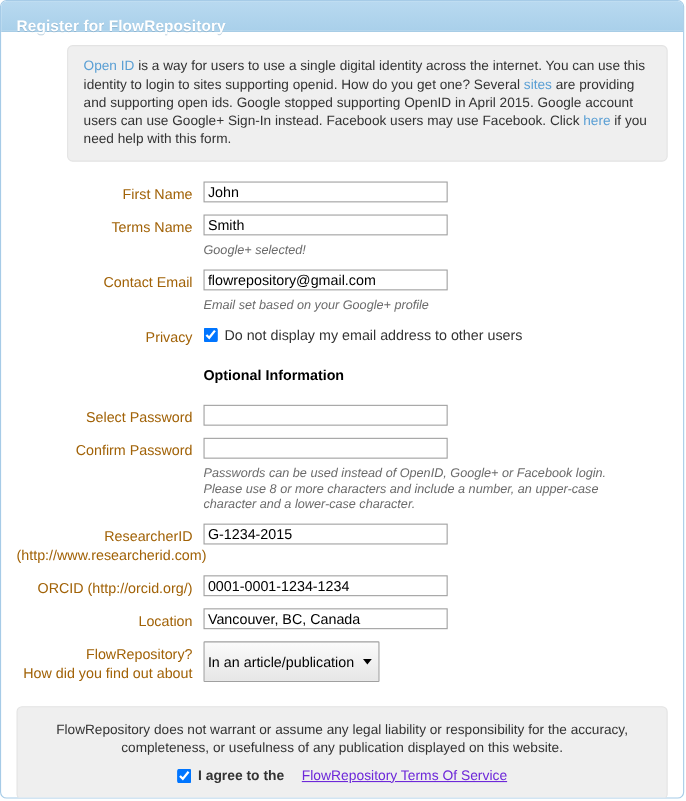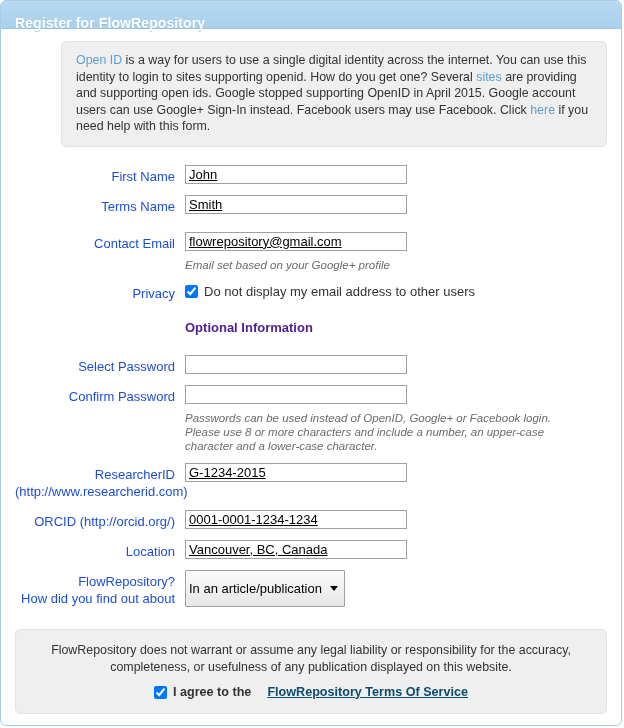--- a/index.html
+++ b/index.html
@@ -75,42 +75,41 @@
     margin-bottom: 10px;
   }
   .row.tight { margin-bottom: 4px; }
   .label-col {
     width: 170px;
     min-width: 170px;
     text-align: right;
     padding-right: 10px;
     box-sizing: border-box;
     font-size: 13px;
-    color: #1d4ed8;
+    color: #a16207;
     line-height: 17px;
     padding-top: 3px;
   }
   .field-col {
     flex: 1;
     min-width: 0;
   }
 
   input.txt {
     width: 222px;
     height: 19px;
     box-sizing: border-box;
     border: 1px solid #a0a0a0;
     background: #ffffff;
     font-family: "Liberation Sans", sans-serif;
     font-size: 13px;
     color: #000000;
     padding: 1px 3px;
     border-radius: 0;
     outline: none;
-    text-decoration: underline;
   }
 
   .hint {
     font-size: 11.5px;
     font-style: italic;
     color: #6b6b6b;
     line-height: 14px;
     margin: 2px 0 0 0;
     max-width: 400px;
   }
@@ -128,21 +127,21 @@
   .cb {
     width: 13px;
     height: 13px;
     margin: 0 6px 0 0;
     flex: none;
   }
 
   .section-head {
     font-size: 13px;
     font-weight: bold;
-    color: #4c1d95;
+    color: #000000;
     margin: 8px 0 10px 0;
   }
 
   
   select.sel {
     font-family: "Liberation Sans", sans-serif;
     font-size: 13px;
     color: #000000;
     height: 37px;
     padding: 1px 2px 1px 3px;
@@ -187,23 +186,23 @@
   .terms-agree {
     margin-top: 8px;
     display: flex;
     align-items: center;
     justify-content: center;
     font-size: 12.6px;
     font-weight: bold;
     color: #333333;
   }
   .terms-agree a {
-    color: #0c4a6e;
+    color: #6d28d9;
     text-decoration: underline;
-    font-weight: bold;
+    font-weight: normal;
     margin-left: 16px;
   }
 </style>
 </head>
 <body>
 
 <div class="page-frame">
 
   <div class="titlebar">
     <span class="titlebar-text">Register for FlowRepository</span>
@@ -226,20 +225,23 @@
 
     <div class="row tight">
       <div class="label-col">Terms Name</div>
       <div class="field-col">
         <input class="txt" type="text" value="Smith" style="">
       </div>
     </div>
 
     <div class="row hint-row">
       <div class="label-col"></div>
+      <div class="field-col">
+        <div class="hint">Google+ selected!</div>
+      </div>
     </div>
 
     <div class="row tight">
       <div class="label-col">Contact Email</div>
       <div class="field-col">
         <input class="txt" type="text" value="flowrepository@gmail.com" style="">
       </div>
     </div>
 
     <div class="row hint-row">

